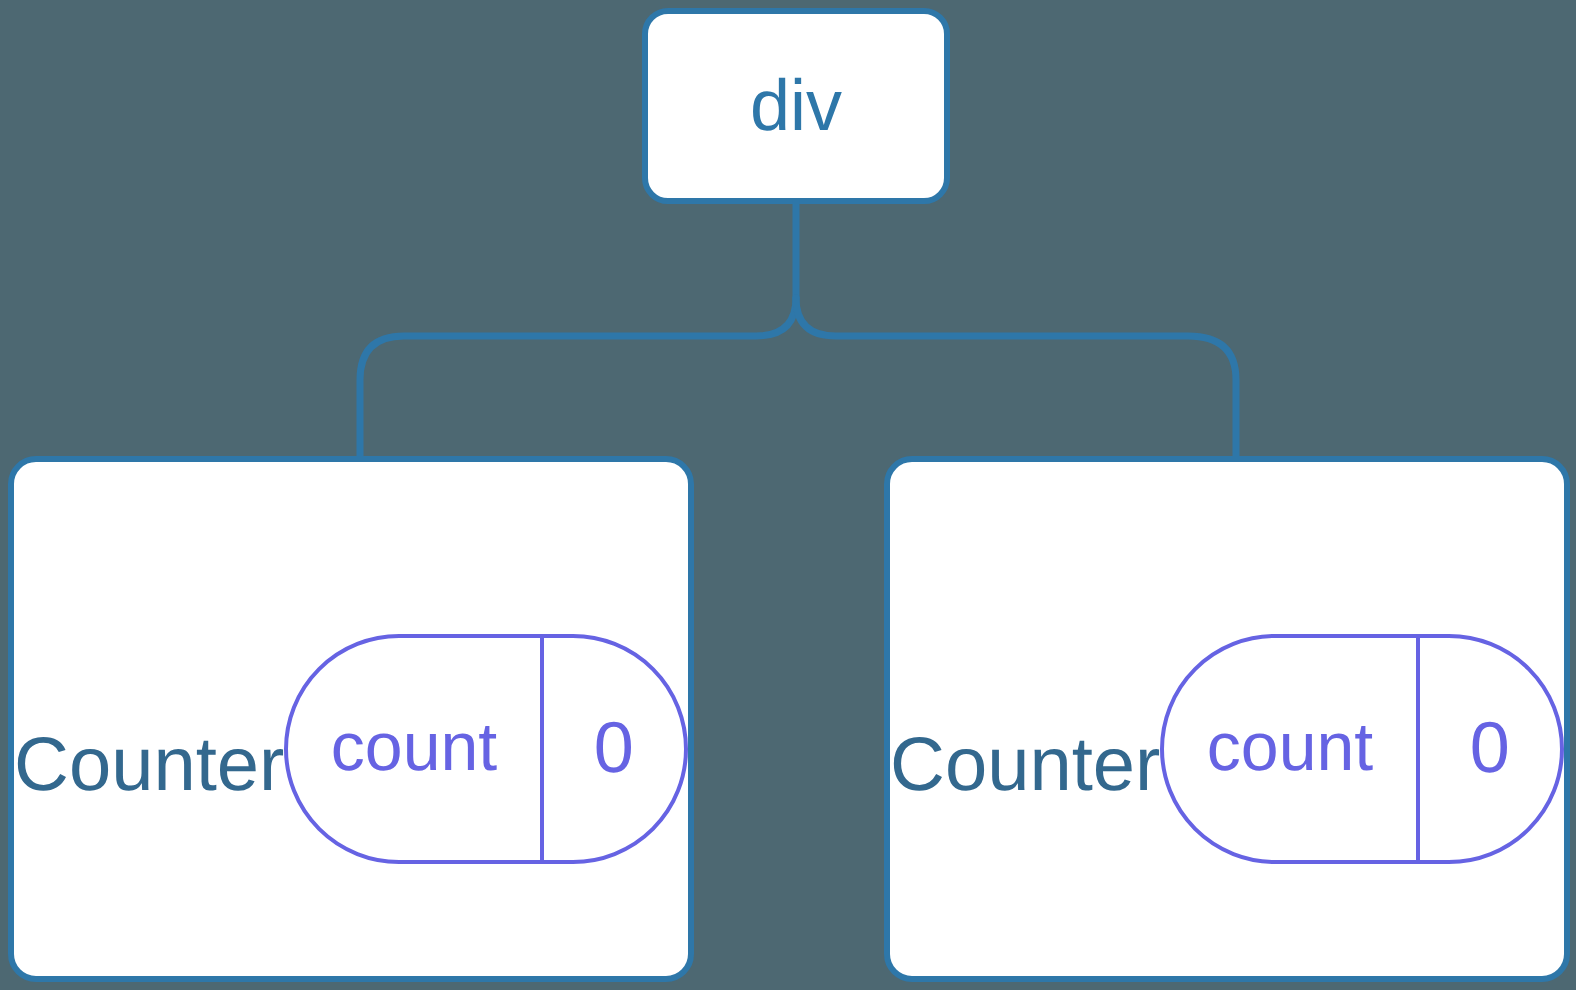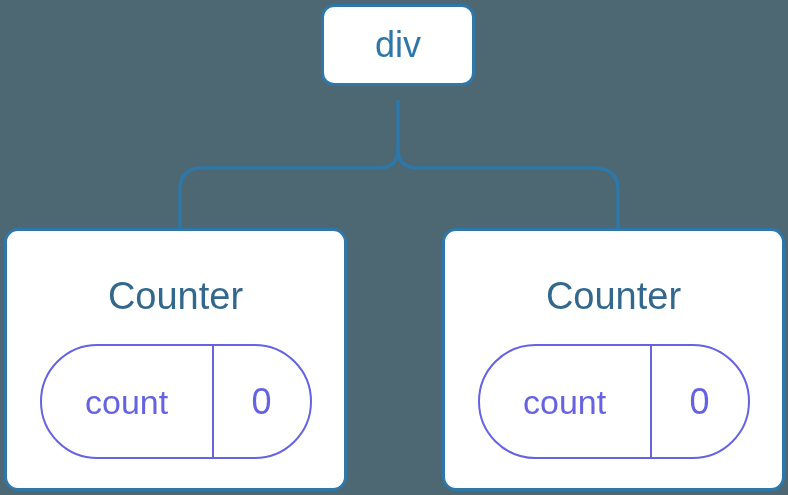--- a/index.html
+++ b/index.html
@@ -12,21 +12,21 @@
     height: 495px;
     background: #4D6872;
     overflow: hidden;
     font-family: "Liberation Sans", sans-serif;
   }
   .root-node {
     position: absolute;
     left: 321px;
     top: 4px;
     width: 154px;
-    height: 82px;
+    height: 98px;
     box-sizing: border-box;
     background: #ffffff;
     border: 3.5px solid #2E77A9;
     border-radius: 13px;
     display: flex;
     align-items: center;
     justify-content: center;
   }
   .root-label {
     font-size: 36px;
@@ -43,21 +43,20 @@
   .counter-card {
     position: absolute;
     top: 228px;
     width: 343px;
     height: 263px;
     box-sizing: border-box;
     background: #ffffff;
     border: 3px solid #2E77A9;
     border-radius: 14px;
     display: flex;
-    flex-direction: column;
     align-items: center;
   }
   .counter-card.left  { left: 4px; }
   .counter-card.right { left: 442px; }
   .card-title {
     margin-top: 46px;
     font-size: 38px;
     font-weight: 500;
     color: #33688E;
     line-height: 1;

